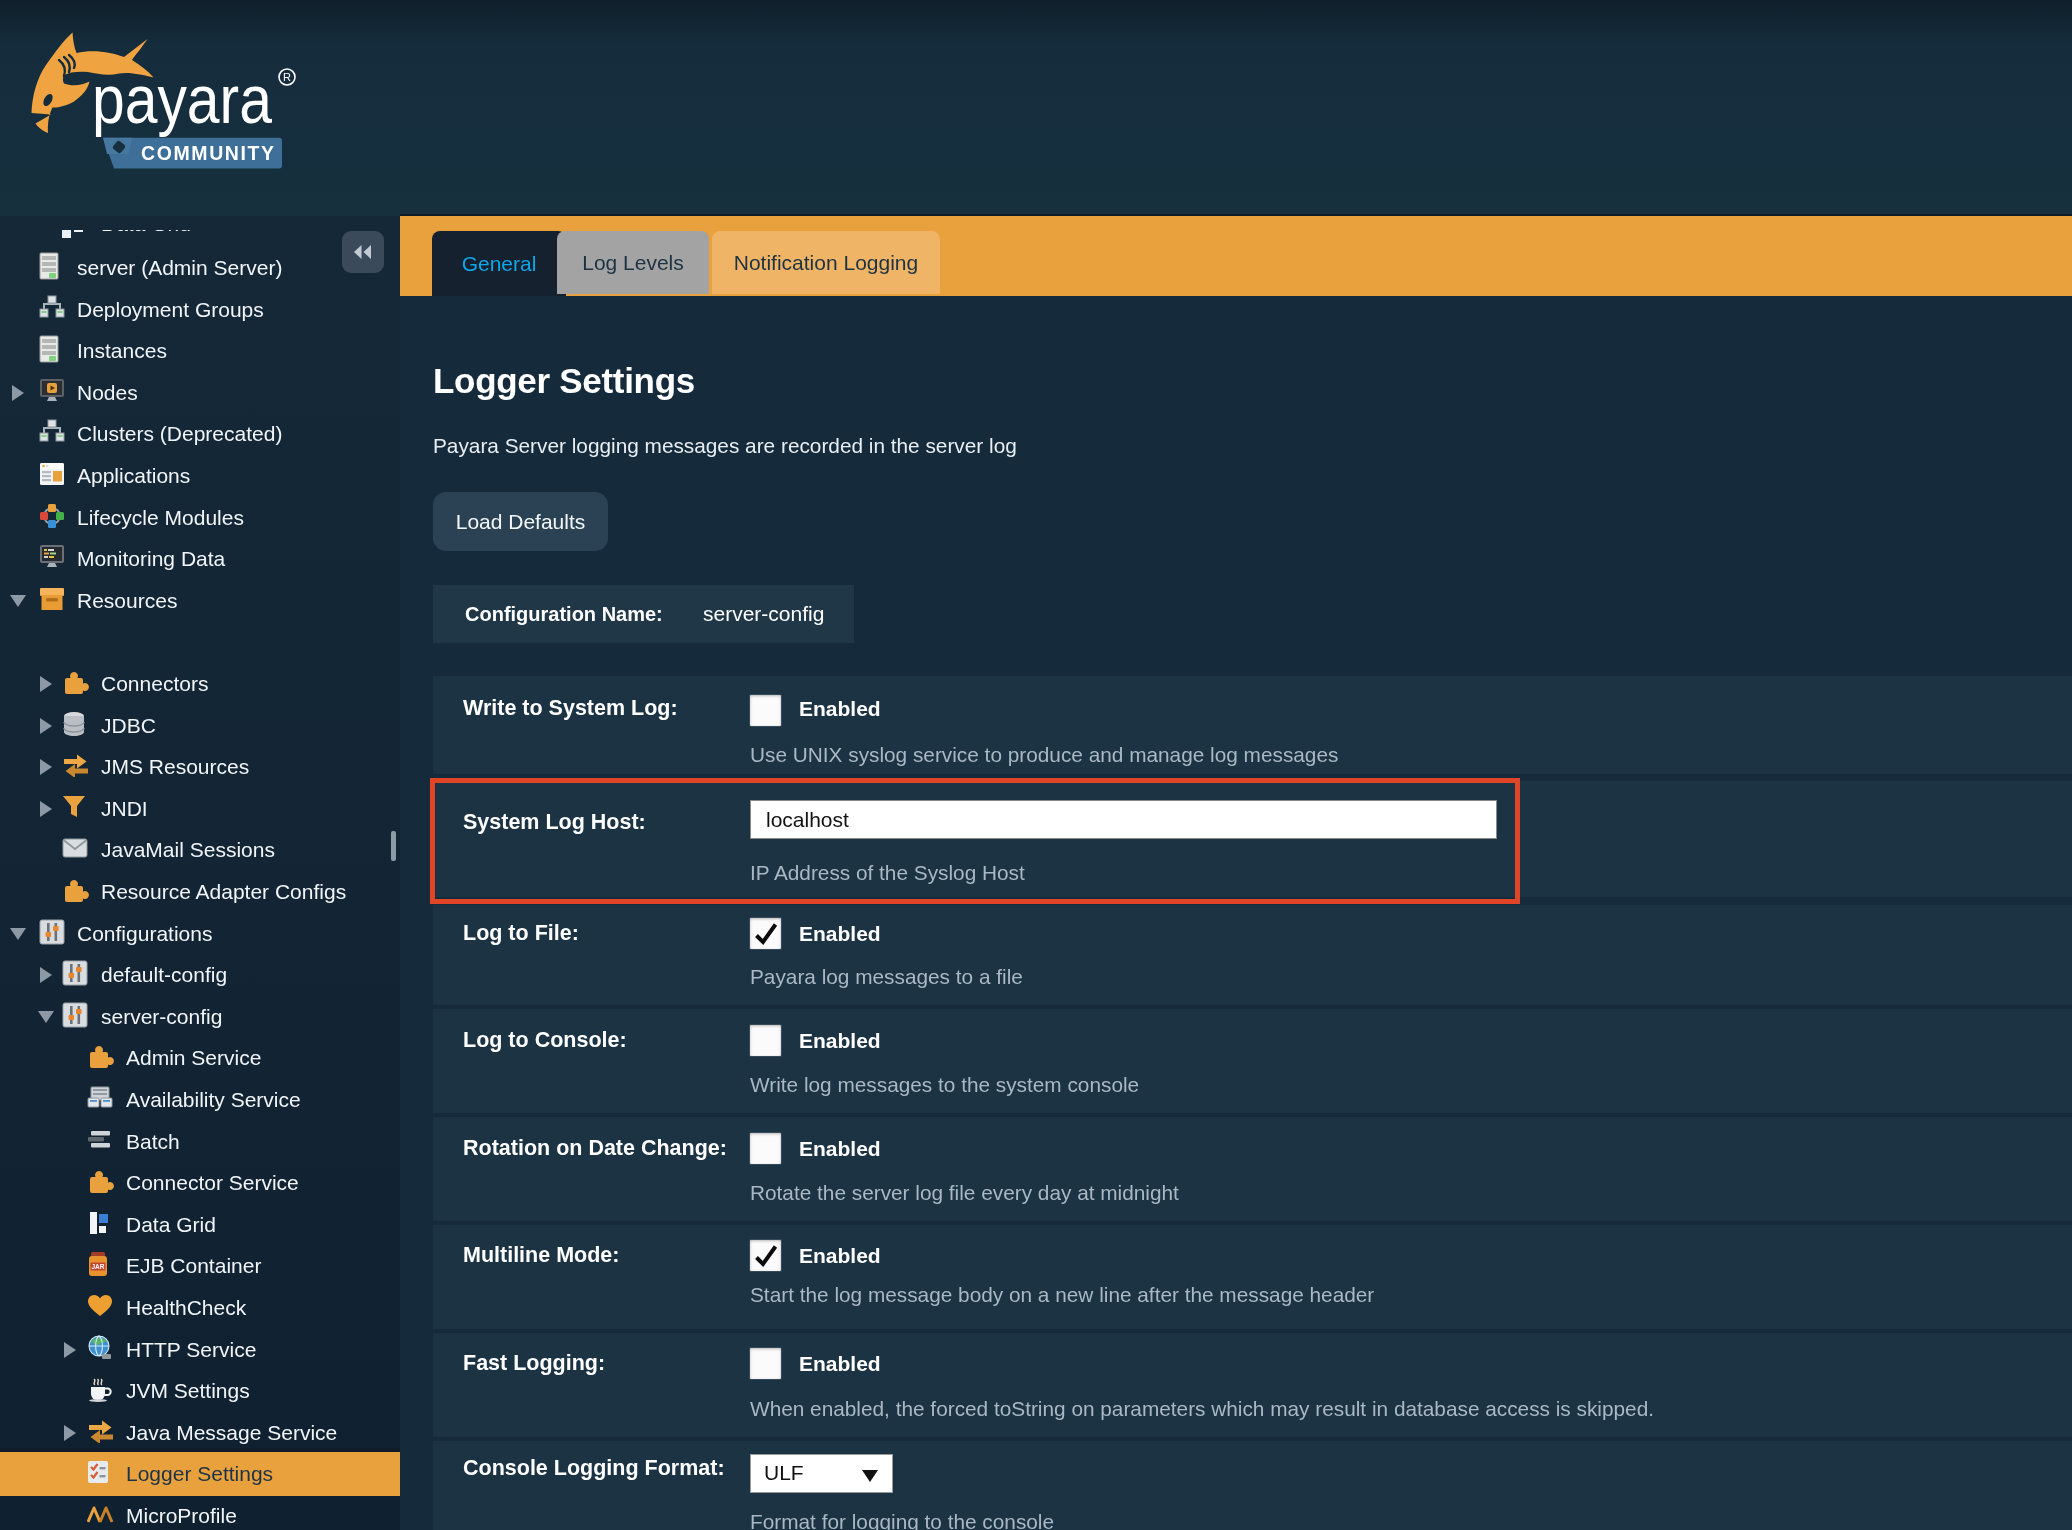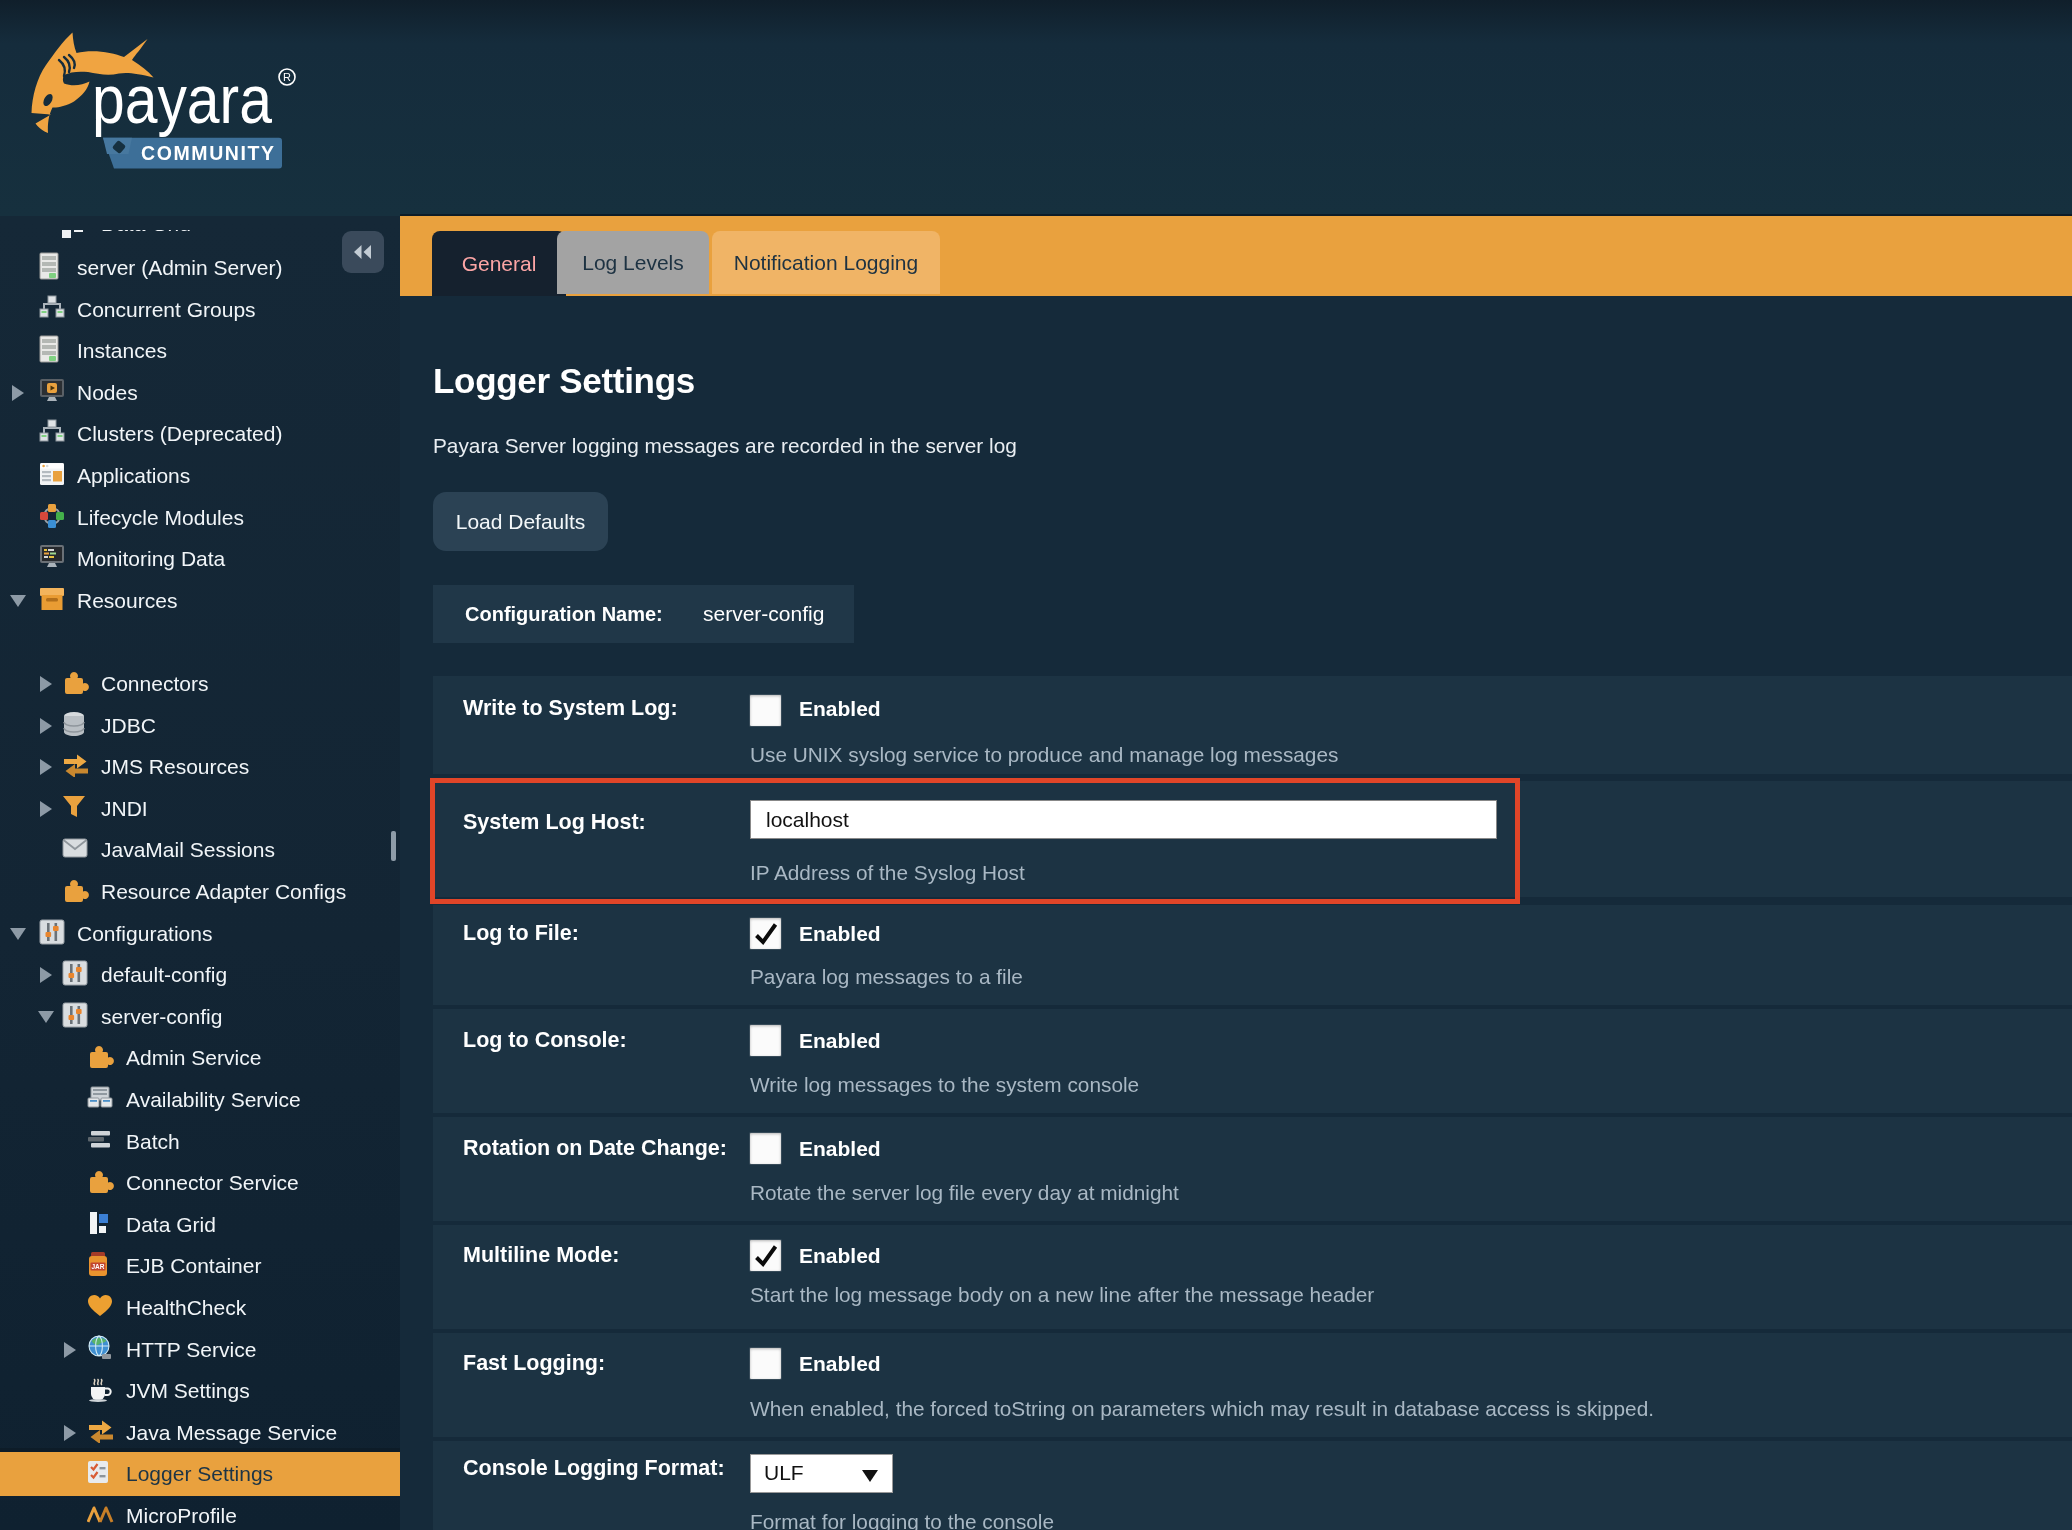--- a/index.html
+++ b/index.html
@@ -18,21 +18,21 @@
 .exp { position:absolute; top:50%; transform:translateY(-50%); width:0; height:0; }
 .exp.r { border-left:12px solid #8d9aa6; border-top:8px solid transparent; border-bottom:8px solid transparent; }
 .exp.d { border-top:12px solid #8d9aa6; border-left:8px solid transparent; border-right:8px solid transparent; }
 #collapsebtn { position:absolute; left:342px; top:231px; width:42px; height:42px; background:#3a4a5b; border-radius:9px; }
 #sbthumb { position:absolute; left:391px; top:831px; width:5px; height:30px; background:#8e9ba7; border-radius:2px; }
 
 #tabbar { position:absolute; left:400px; top:214px; width:1672px; height:82px;
   background:#e9a13e; border-top:2px solid #0e1c27; }
 .tab { position:absolute; top:15px; height:65px; border-radius:8px 8px 0 0;
   font-size:21px; display:flex; align-items:center; justify-content:center; }
-#tab1 { left:32px; width:134px; background:#15212e; color:#fca5a5; }
+#tab1 { left:32px; width:134px; background:#15212e; color:#0ea5e9; }
 #tab2 { left:157px; width:152px; background:#a3a3a3; color:#1d3242; height:63px; }
 #tab3 { left:312px; width:228px; background:#f0b466; color:#1d3242; height:63px; }
 
 #h1 { position:absolute; left:433px; top:361px; font-size:35px; font-weight:bold; color:#ffffff; letter-spacing:-0.3px; }
 #intro { position:absolute; left:433px; top:434px; font-size:20.8px; color:#e9eef2; }
 #loadbtn { position:absolute; left:433px; top:492px; width:175px; height:59px; background:#2b4254; border-radius:13px; color:#f3f7f9; font-size:21px; display:flex; align-items:center; justify-content:center; }
 #cfgrow { position:absolute; left:433px; top:585px; width:421px; height:58px; background:#203748; }
 #cfgrow .k { position:absolute; left:32px; top:50%; transform:translateY(-50%); font-weight:bold; color:#ffffff; font-size:20px; }
 #cfgrow .v { position:absolute; left:270px; top:50%; transform:translateY(-50%); color:#ffffff; font-size:21px; }
 .frow { position:absolute; left:433px; width:1639px; background:#1c3343; }
@@ -110,21 +110,21 @@
 </div>
 <div class="trow" style="top:73px;">
   <span class="ico" style="left:39px;"><svg width="26" height="26" viewBox="0 0 26 26">
           <path d="M13 4 v5 M13 9 H5 v5 M13 9 h8 v5" stroke="#aab3ba" stroke-width="2" fill="none"></path>
           <rect x="9" y="1" width="8" height="7" fill="#dfe3e6" stroke="#8e979e"></rect>
           <rect x="1" y="14" width="8" height="8" fill="#dfe3e6" stroke="#8e979e"></rect>
           <rect x="17" y="14" width="8" height="8" fill="#dfe3e6" stroke="#8e979e"></rect>
           <rect x="2.5" y="16" width="5" height="2" fill="#7fd181"></rect>
           <rect x="18.5" y="16" width="5" height="2" fill="#7fd181"></rect>
         </svg></span>
-  <span class="lbl" style="left:77px;">Concurrent Groups</span>
+  <span class="lbl" style="left:77px;">Deployment Groups</span>
 </div>
 <div class="trow" style="top:114px;">
   <span class="ico" style="left:39px;"><svg width="20" height="28" viewBox="0 0 20 28">
           <rect x="1" y="1" width="18" height="26" rx="1" fill="#e9e9e7" stroke="#9a9a98"></rect>
           <rect x="3" y="4" width="14" height="4" fill="#b4b8b4"></rect>
           <rect x="3" y="10" width="14" height="4" fill="#b4b8b4"></rect>
           <rect x="3" y="16" width="14" height="4" fill="#b4b8b4"></rect>
           <rect x="10" y="21" width="7" height="5" rx="1" fill="#7fd181"></rect>
         </svg></span>
   <span class="lbl" style="left:77px;">Instances</span>

